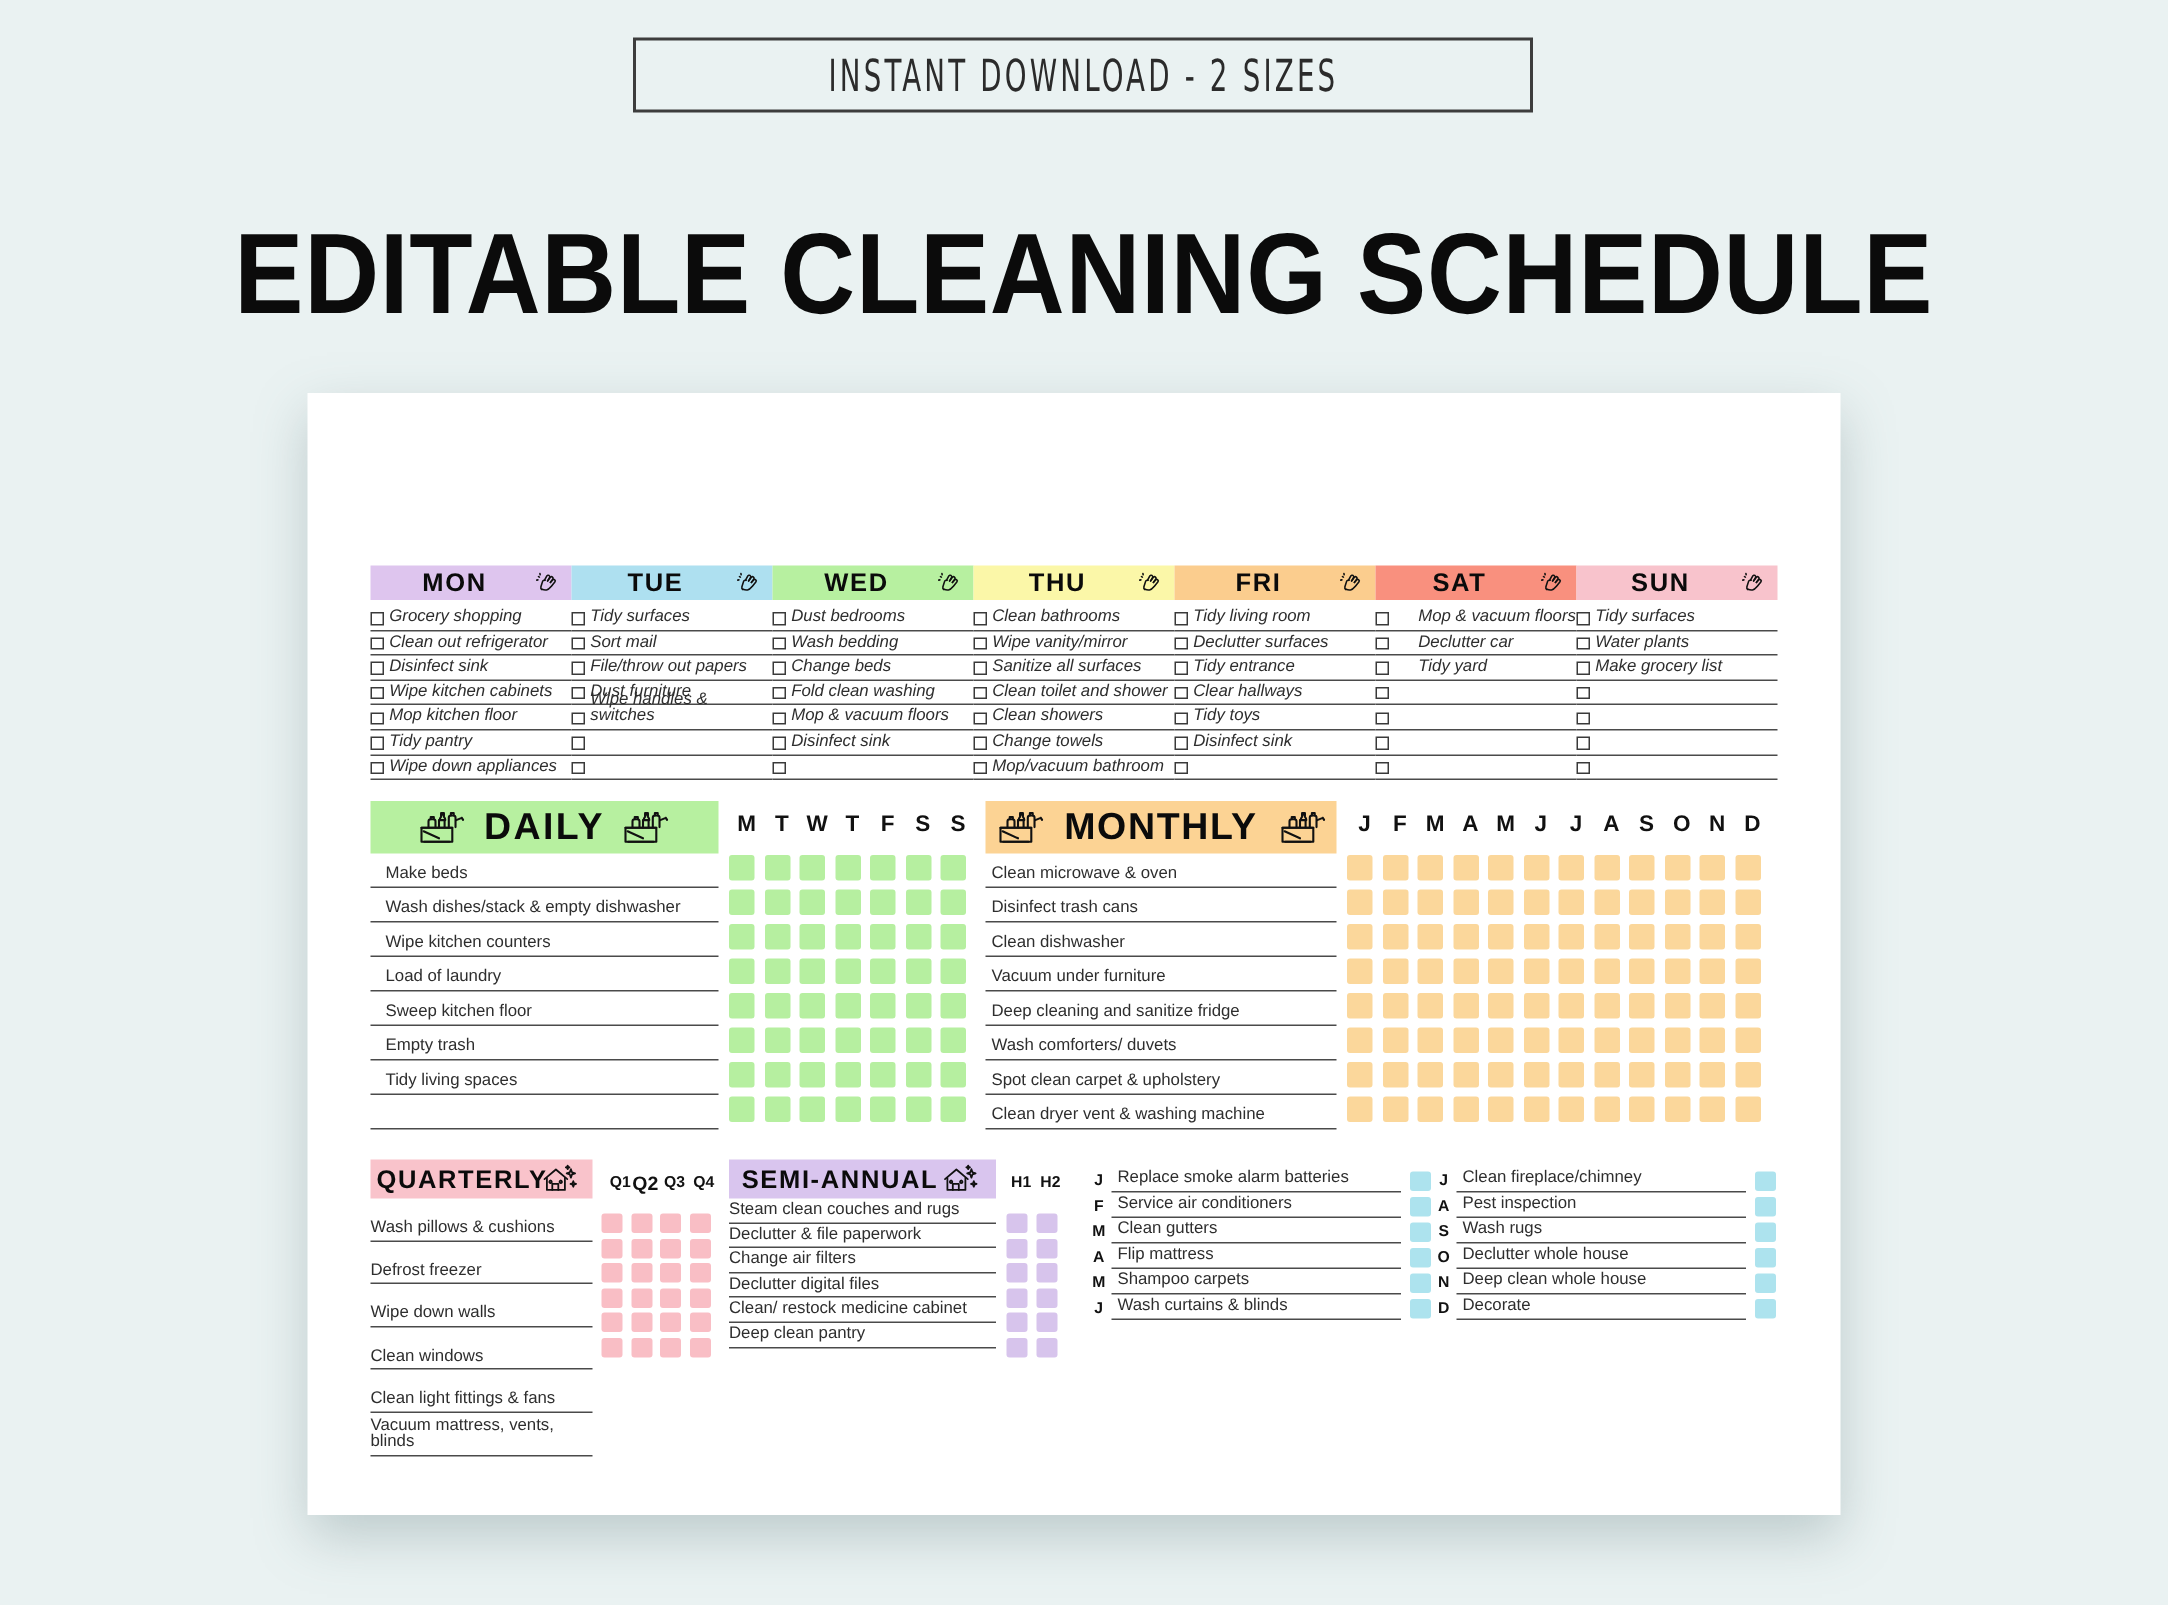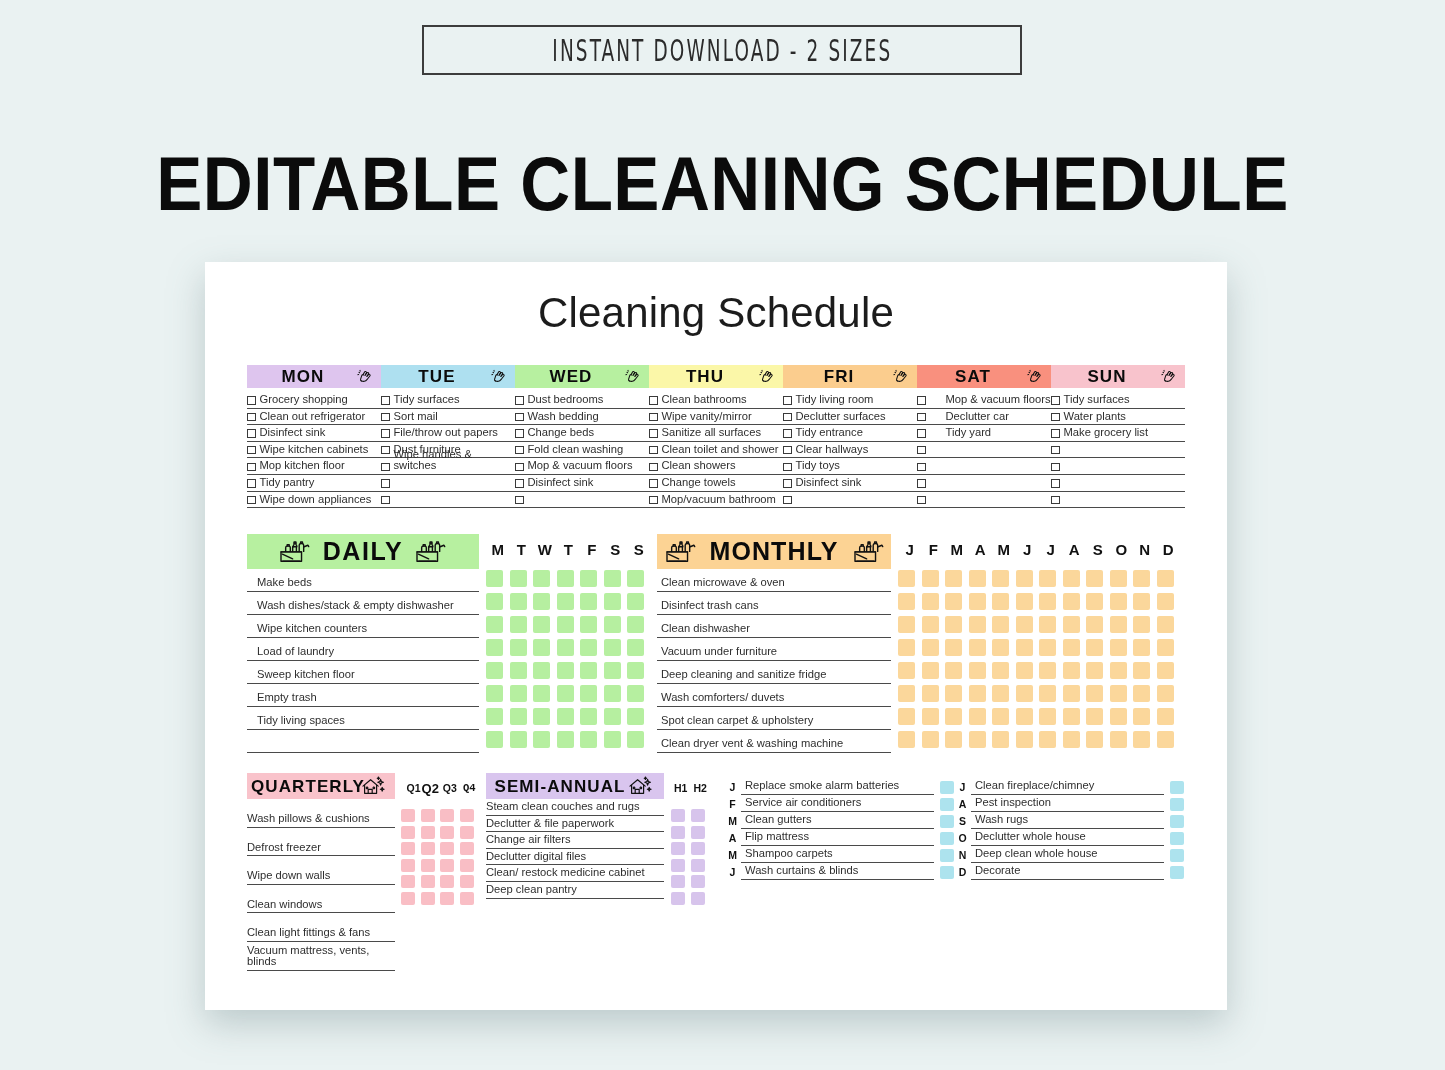--- a/index.html
+++ b/index.html
@@ -72,23 +72,23 @@
   }
   .cb {
     width: 8.5px; height: 8.5px;
     border: 1.4px solid #3a3a3a;
     flex: none; margin-right: 4px; margin-bottom: 0.5px;
   }
   .cell { border-radius: 2px; }
 
   
   .days { position: absolute; left: 42px; top: 103px; width: 938px; display: flex; gap: 0; }
-  .daycol { width: 134px; }
+  .daycol { width: 134px; margin-top: 12px; }
   .daycol .hdr { height: 23px; }
-  .daycol .list { margin-top: 4px; }
+  .daycol .list { margin-top: 4px; font-style: italic; }
   .daycol .task { height: 16.6px; }
 
   
   .daily { position: absolute; left: 42px; top: 272px; width: 232px; }
   .daily .hdr { height: 35px; background: #b7f0a0; }
   .daily .task { height: 23px; padding-left: 10px; }
   .daily .task span { padding-bottom: 0; }
 
   .dailygrid { position: absolute; left: 281px; top: 272px; }
   .gridhead { display: flex; height: 30px; align-items: center; }
@@ -130,21 +130,20 @@
 
 <div class="page">
 
   <div class="banner">
     <div class="banner-text">INSTANT DOWNLOAD - 2 SIZES</div>
   </div>
 
   <div class="main-title">EDITABLE CLEANING SCHEDULE</div>
 
   <div class="card">
-    <div class="sheet-title">Cleaning Schedule</div>
 
     <div class="days" id="days">
         <div class="daycol">
           <div class="hdr" style="background: rgb(222, 197, 238);">
             <span class="ttl" style="margin-right: 22px;">MON</span>
             <span class="ic" style="right: 8px; top: 3px;"><svg width="17" height="17" viewBox="0 0 24 24" fill="none" stroke="#111" stroke-width="1.5" stroke-linecap="round" stroke-linejoin="round">
                 <path d="M7.5 18.5c-.9-.6-1.3-1.7-1-2.8l1.6-5c.2-.7.9-1.2 1.6-1.1l.7.1"></path>
                 <path d="M9.8 9.7l2.3-4.1c.4-.7 1.3-.9 2-.5.7.4.9 1.3.5 2l-1.8 3.2"></path>
                 <path d="M12.8 10.3l2.6-3.4c.5-.6 1.4-.7 2-.2.6.5.7 1.4.2 2l-2.2 3"></path>
                 <path d="M15.4 11.7l2.1-2.3c.5-.6 1.4-.6 2-.1.6.5.6 1.4.1 2l-3.4 4.2c-1.3 1.6-2.4 3-4.4 3.3-1.6.2-3.1-.1-4.3-.8"></path>
@@ -803,21 +802,21 @@
           <div class="task">
             <span>Vacuum mattress, vents, blinds</span>
           </div>
         </div>
     </div>
     <div class="quartgrid" id="quarterly-grid">
         <div class="gridhead">
           <div style="width: 19.5px; font-size: 10.5px; text-align: right;">Q1</div>
           <div style="width: 19.5px; font-size: 13px;">Q2</div>
           <div style="width: 19.5px; font-size: 10.5px;">Q3</div>
-          <div style="width: 19.5px; font-size: 10.5px; font-family: Liberation Mono, monospace;">Q4</div>
+          <div style="width: 19.5px; font-size: 10.5px;">Q4</div>
         </div>
         <div class="gridrows">
           <div class="gridrow">
             <div class="cell" style="width: 14px; height: 13px; margin-right: 5.5px; margin-bottom: 3.6px; background: rgb(249, 190, 197);"></div>
             <div class="cell" style="width: 14px; height: 13px; margin-right: 5.5px; margin-bottom: 3.6px; background: rgb(249, 190, 197);"></div>
             <div class="cell" style="width: 14px; height: 13px; margin-right: 5.5px; margin-bottom: 3.6px; background: rgb(249, 190, 197);"></div>
             <div class="cell" style="width: 14px; height: 13px; margin-right: 5.5px; margin-bottom: 3.6px; background: rgb(249, 190, 197);"></div>
           </div>
           <div class="gridrow">
             <div class="cell" style="width: 14px; height: 13px; margin-right: 5.5px; margin-bottom: 3.6px; background: rgb(249, 190, 197);"></div>

